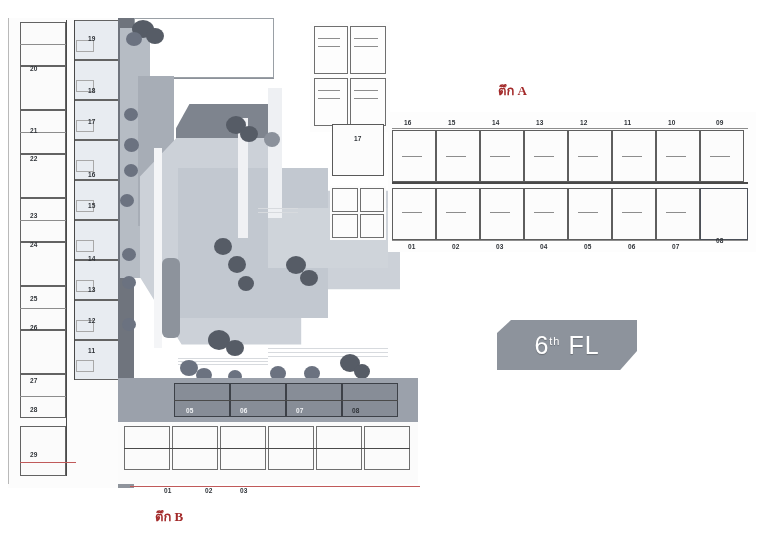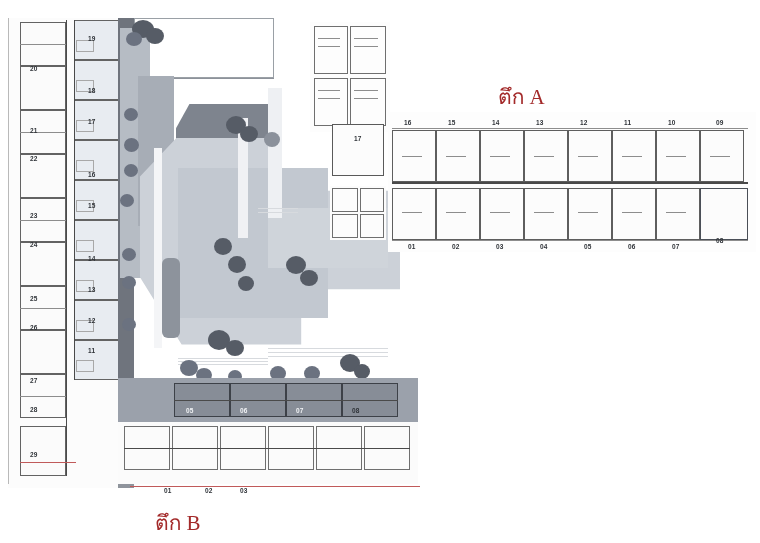--- a/index.html
+++ b/index.html
@@ -49,22 +49,22 @@
   #wingA .cellTop{position:absolute;top:18px;height:52px;border:1px solid #5e5e5e;box-sizing:border-box;background:#fcfcfc;}
   #wingA .cellBot{position:absolute;top:76px;height:52px;border:1px solid #5e5e5e;box-sizing:border-box;background:#fcfcfc;}
 
   
   #stripB{position:absolute;left:118px;top:378px;width:300px;height:44px;background:#9ba1ab;}
   #stripB .u{position:absolute;top:5px;height:34px;border:1px solid #3d4148;box-sizing:border-box;background:#878d97;}
   #stripB2{position:absolute;left:118px;top:422px;width:300px;height:62px;background:#fbfbfb;}
 
   
   .thaiLabel{
-    position:absolute;color:#a32a2a;font-weight:normal;
-    font-family:"Liberation Serif", serif;font-size:21px;white-space:nowrap;
+    position:absolute;color:#a32a2a;font-weight:bold;
+    font-family:"Liberation Serif", serif;font-size:13px;white-space:nowrap;
   }
   .redline{position:absolute;height:1px;background:#c05a5a;}
 
   
   #floorBadge{
     position:absolute;left:497px;top:320px;width:140px;height:50px;
     background:#8d939c;color:#ffffff;
     -webkit-clip-path:polygon(10% 0, 100% 0, 100% 62%, 88% 100%, 0 100%, 0 26%);
     clip-path:polygon(10% 0, 100% 0, 100% 62%, 88% 100%, 0 100%, 0 26%);
     display:flex;align-items:center;justify-content:center;
@@ -326,14 +326,17 @@
   <div class="num b" style="left:164px;top:488px;">01</div>
   <div class="num b" style="left:205px;top:488px;">02</div>
   <div class="num b" style="left:240px;top:488px;">03</div>
 
   <div class="redline" style="left:20px;top:462px;width:56px;"></div>
   <div class="redline" style="left:130px;top:486px;width:290px;"></div>
 
   <div class="thaiLabel" style="left:498px;top:80px;">ตึก A</div>
   <div class="thaiLabel" style="left:131px;top:506px;margin-left:24px;">ตึก B</div>
 
+  <div id="floorBadge">
+    <span class="ft"><span>6</span><span class="sup">th</span>&nbsp;<span>FL</span></span>
+  </div>
 
 </div>
 
 </body></html>

